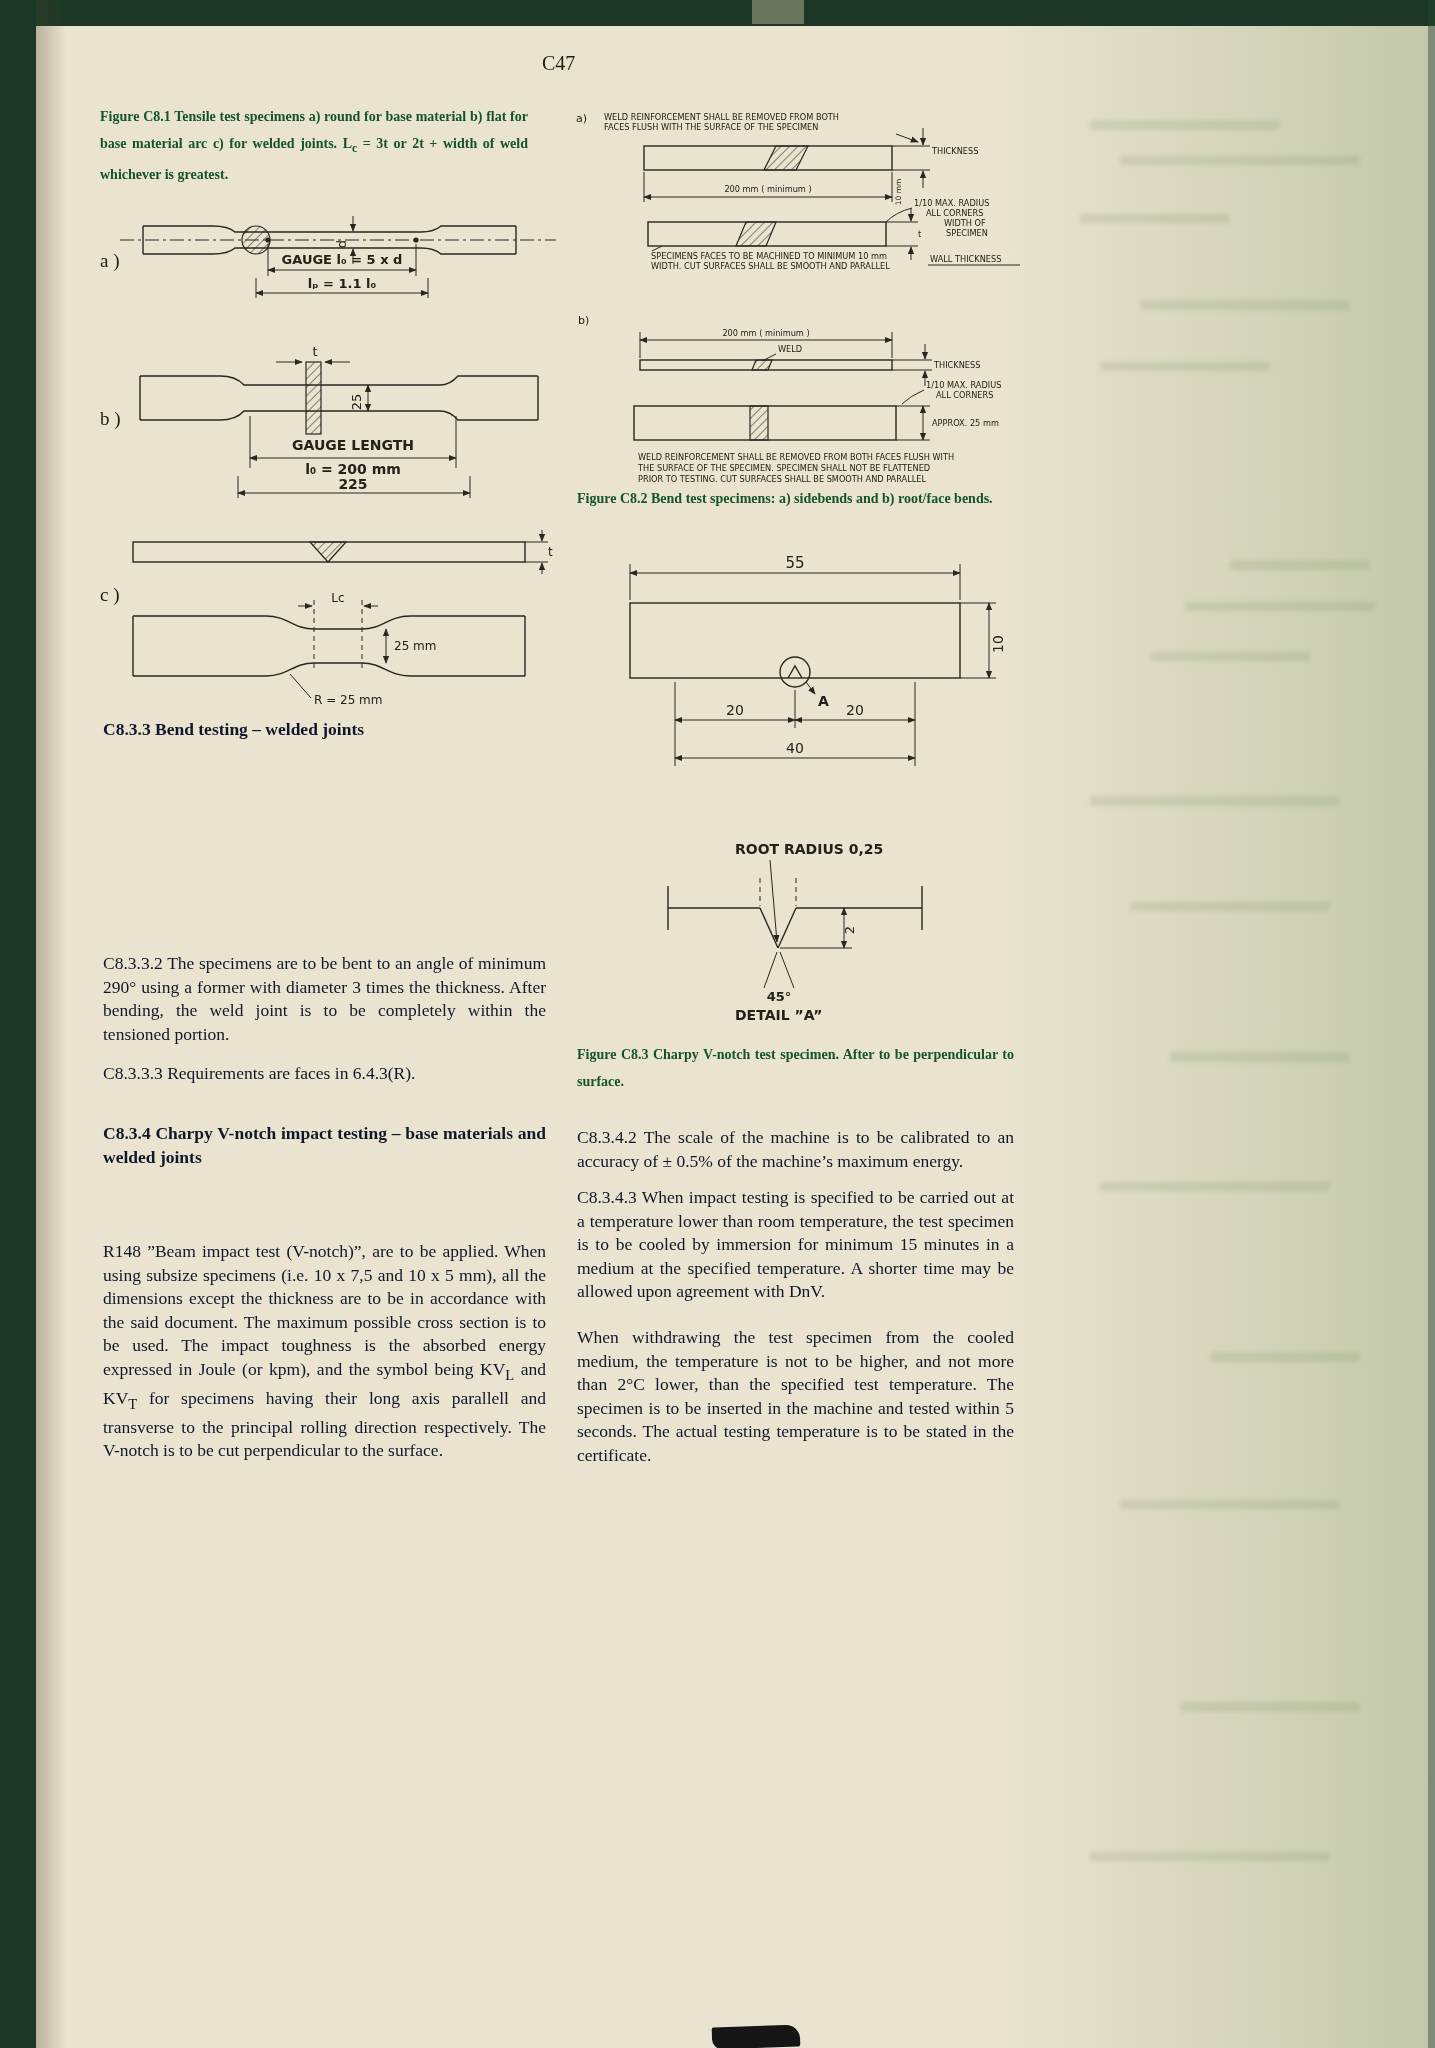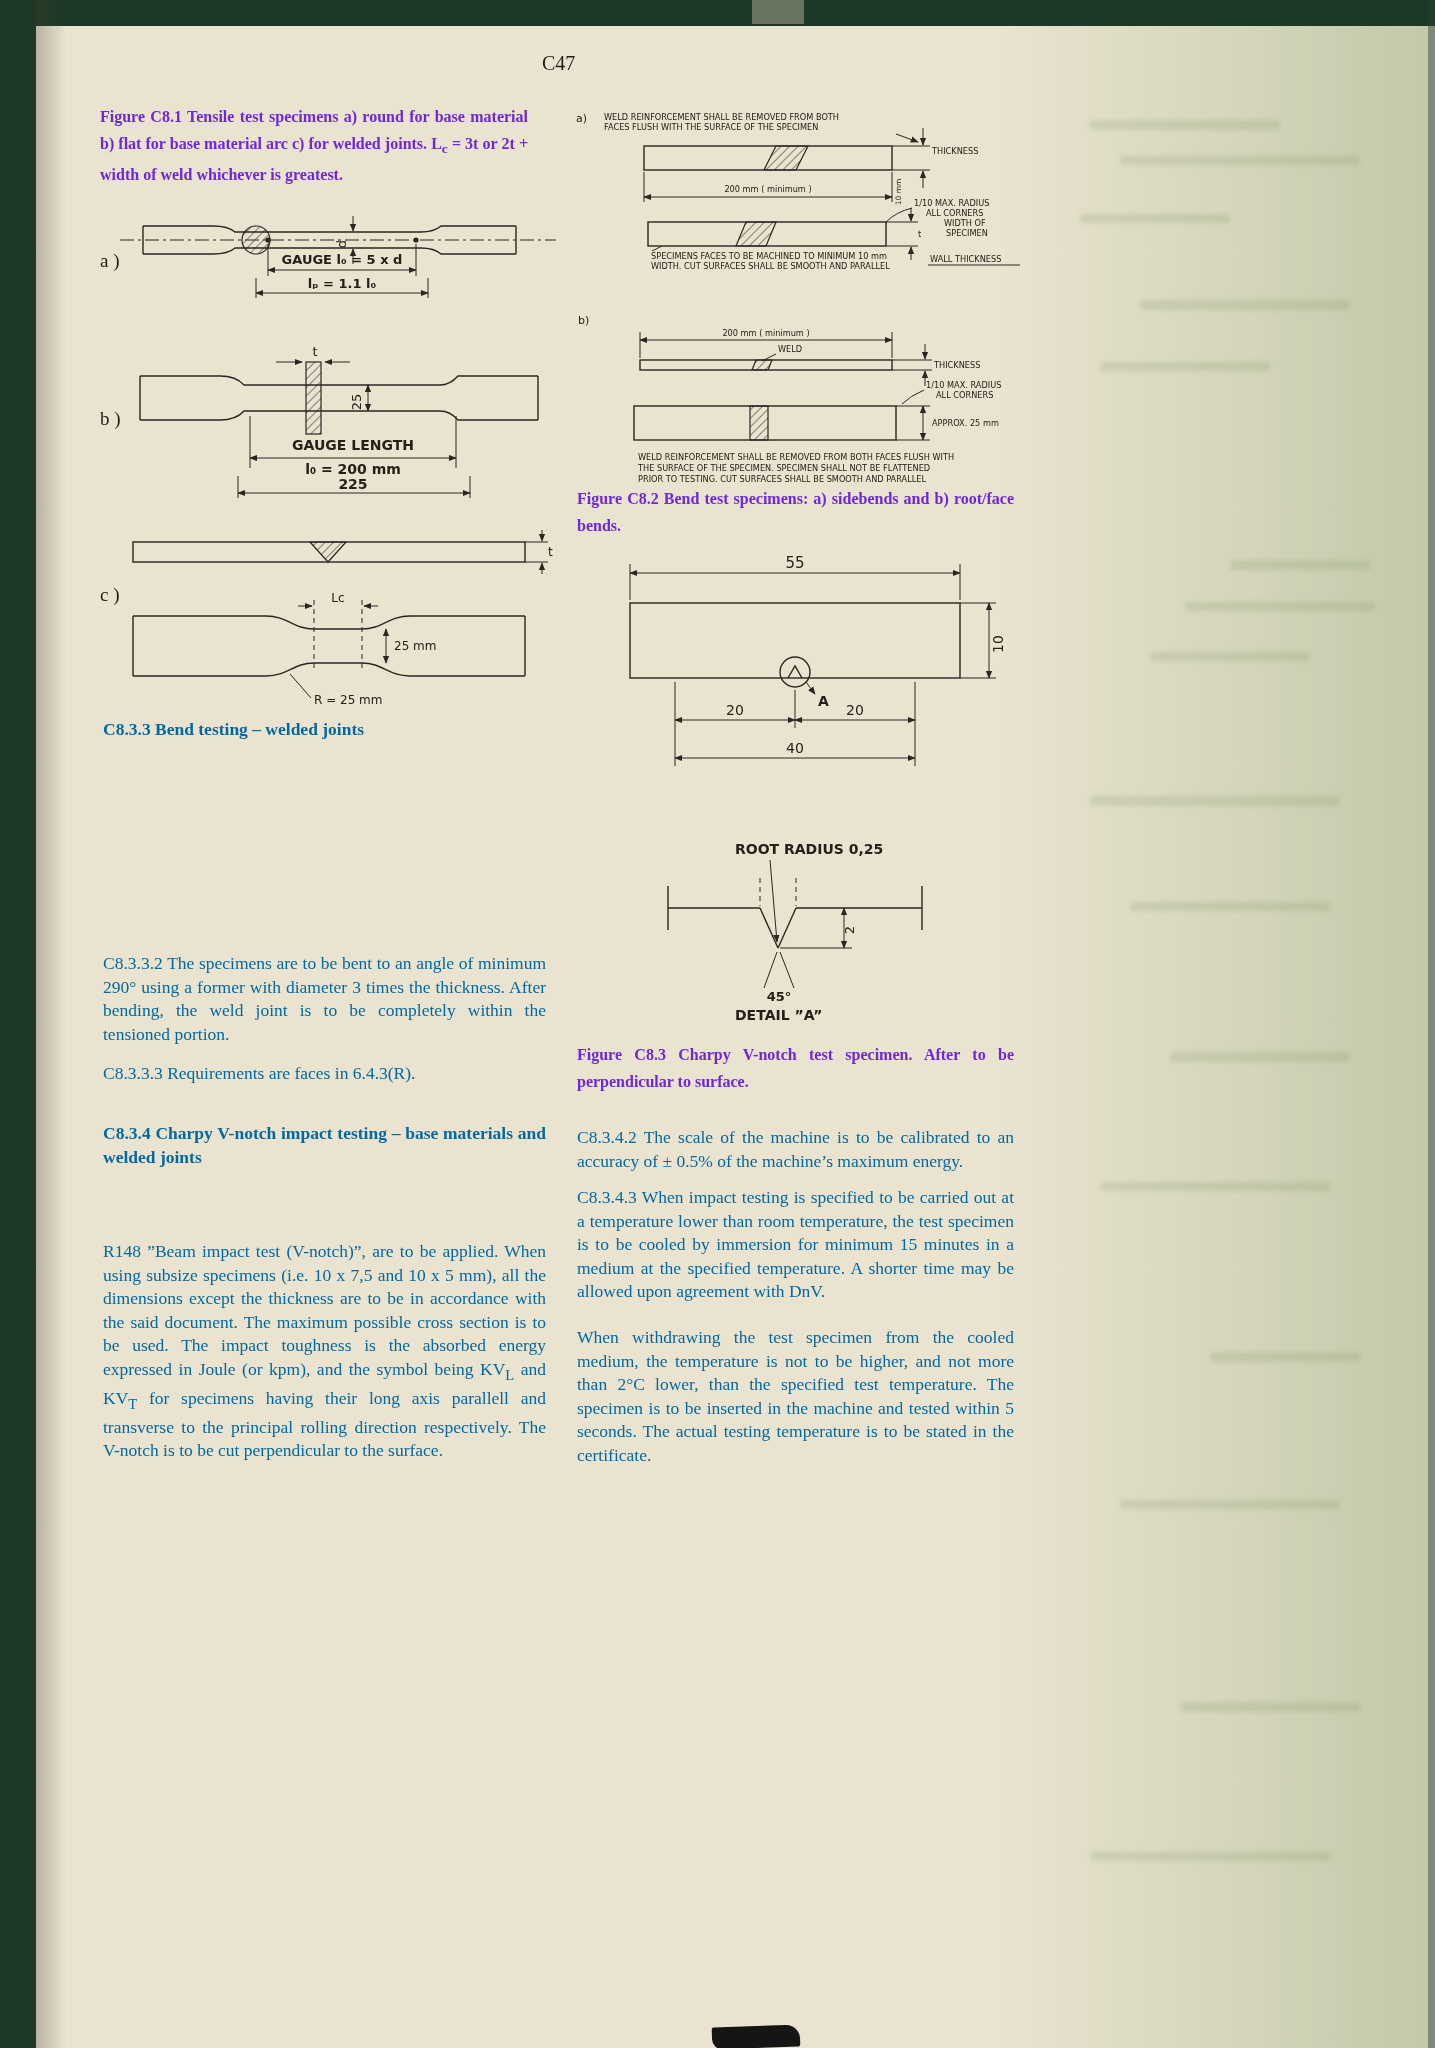--- a/index.html
+++ b/index.html
@@ -1,22 +1,22 @@
 <!DOCTYPE html>
 <html><head>
 <meta charset="utf-8">
 <style>
   *{margin:0;padding:0;box-sizing:border-box}
   html,body{width:1435px;height:2048px}
   body{position:relative;background:#10100e;font-family:"Liberation Serif",serif}
   .page{position:absolute;inset:0;background:#e9e3d0;overflow:hidden}
   .abs{position:absolute}
-  .body-text{font-size:17.5px;line-height:23.5px;color:#0369a1;text-align:justify}
+  .body-text{font-size:17.5px;line-height:23.5px;color:#0f172a;text-align:justify}
   .bold{font-weight:bold}
-  .caption{font-size:16px;line-height:26.5px;font-weight:bold;color:#6d28d9;text-align:justify}
+  .caption{font-size:14px;line-height:26.5px;font-weight:bold;color:#14532d;text-align:justify}
   .fig-label{font-size:19px;color:#201d16}
   .tag{font-family:"DejaVu Sans",sans-serif;font-size:11px;color:#242118}
   .pageno{font-size:20px;color:#201d16}
   svg.fig{position:absolute;overflow:visible}
   svg text{font-family:"DejaVu Sans",sans-serif;fill:#242118}
   .s{stroke:#2a2620;stroke-width:1.4;fill:none}
   .sw1{stroke:#2a2620;stroke-width:1;fill:none}
   .hatchf{fill:url(#hatch);stroke:#2a2620;stroke-width:1.2}
   .dash{stroke-dasharray:5 4}
   .cl{stroke-dasharray:14 4 3 4;stroke-width:1;stroke:#2a2620;fill:none}

